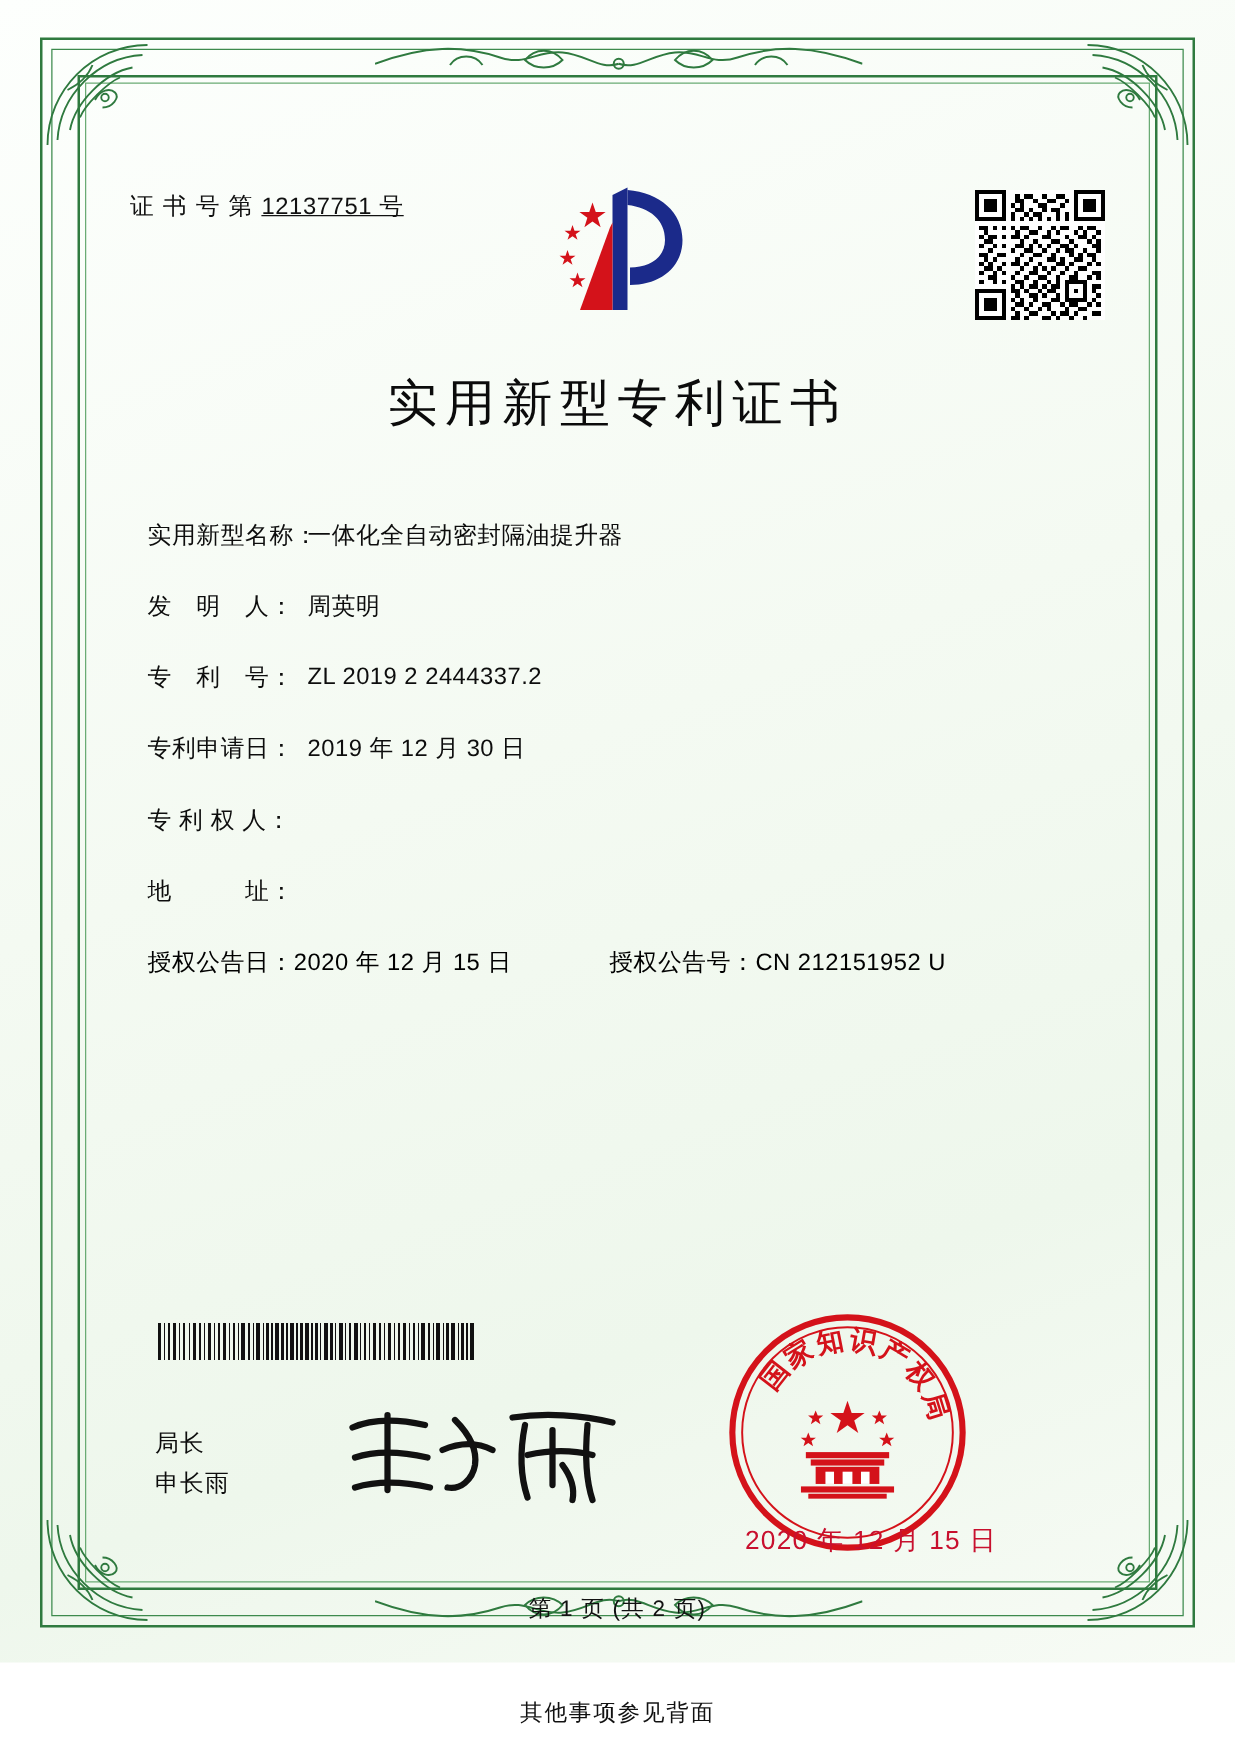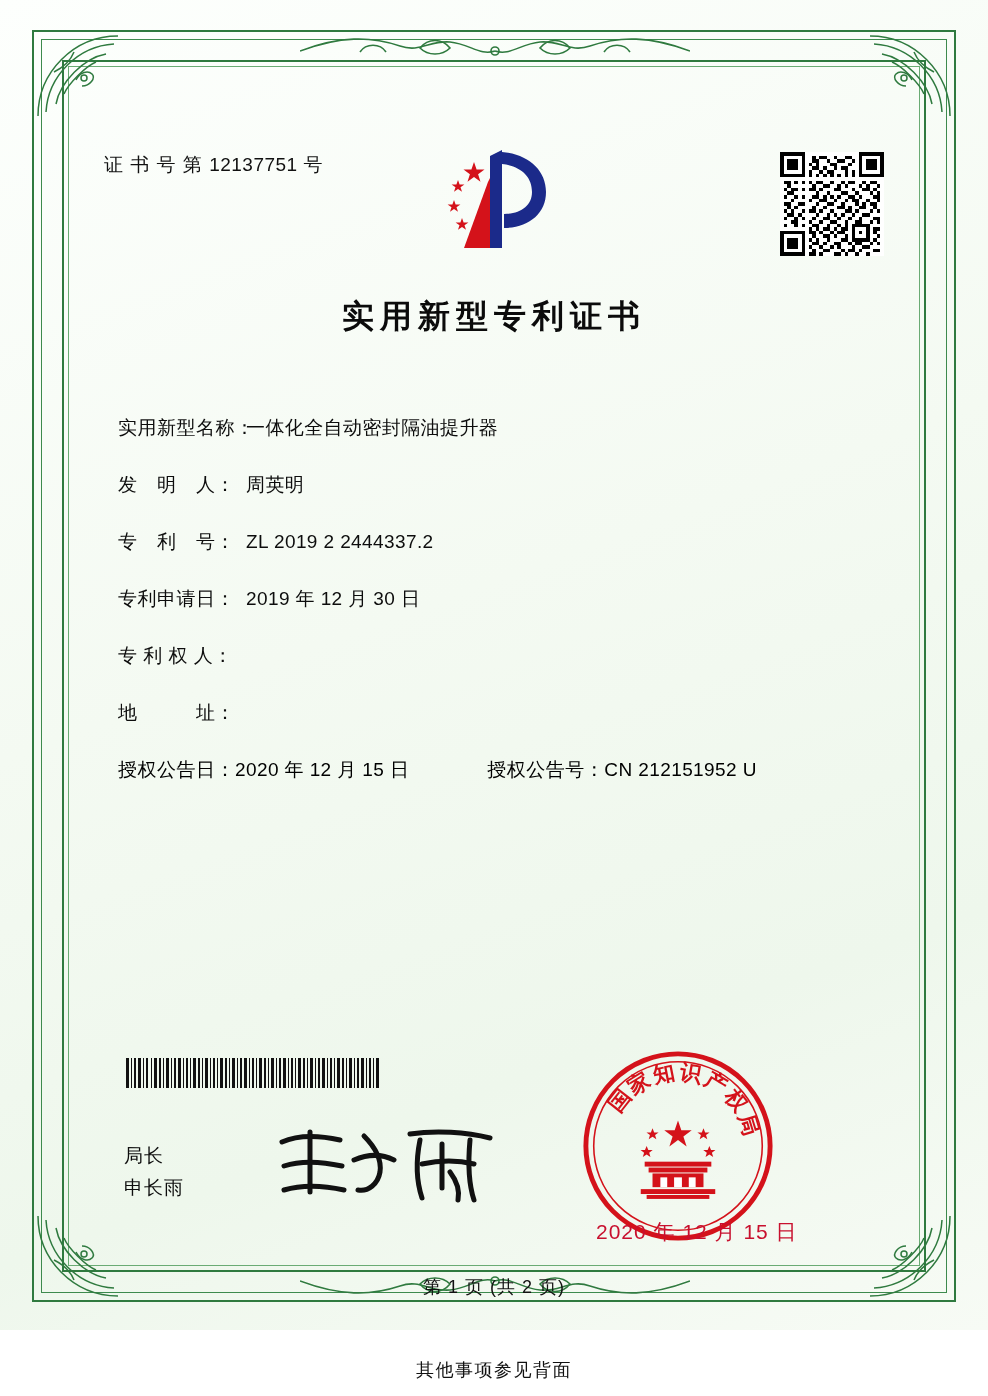--- a/index.html
+++ b/index.html
@@ -71,21 +71,21 @@
   
   .cert-no {
     position: absolute;
     left: 104px;
     top: 152px;
     font-size: 19px;
     color: #111;
     letter-spacing: 1px;
     font-family: "Liberation Sans", "DejaVu Sans", sans-serif;
   }
-  .cert-no .num { letter-spacing: 0.5px; }
+  .cert-no .num { letter-spacing: 0.5px; text-decoration: underline; }
 
   .logo {
     position: absolute;
     left: 424px;
     top: 148px;
     width: 140px;
     height: 110px;
   }
 
   .qr {
@@ -94,22 +94,22 @@
     top: 152px;
     width: 104px;
     height: 104px;
   }
 
   .cert-title {
     position: absolute;
     left: 0; right: 0;
     top: 295px;
     text-align: center;
-    font-size: 32px;
-    font-weight: bold;
+    font-size: 40px;
+    font-weight: normal;
     letter-spacing: 6px;
     color: #0b0b0b;
     font-family: "DejaVu Sans", "Liberation Sans", sans-serif;
   }
 
   
   .fields {
     position: absolute;
     left: 118px;
     top: 415px;

